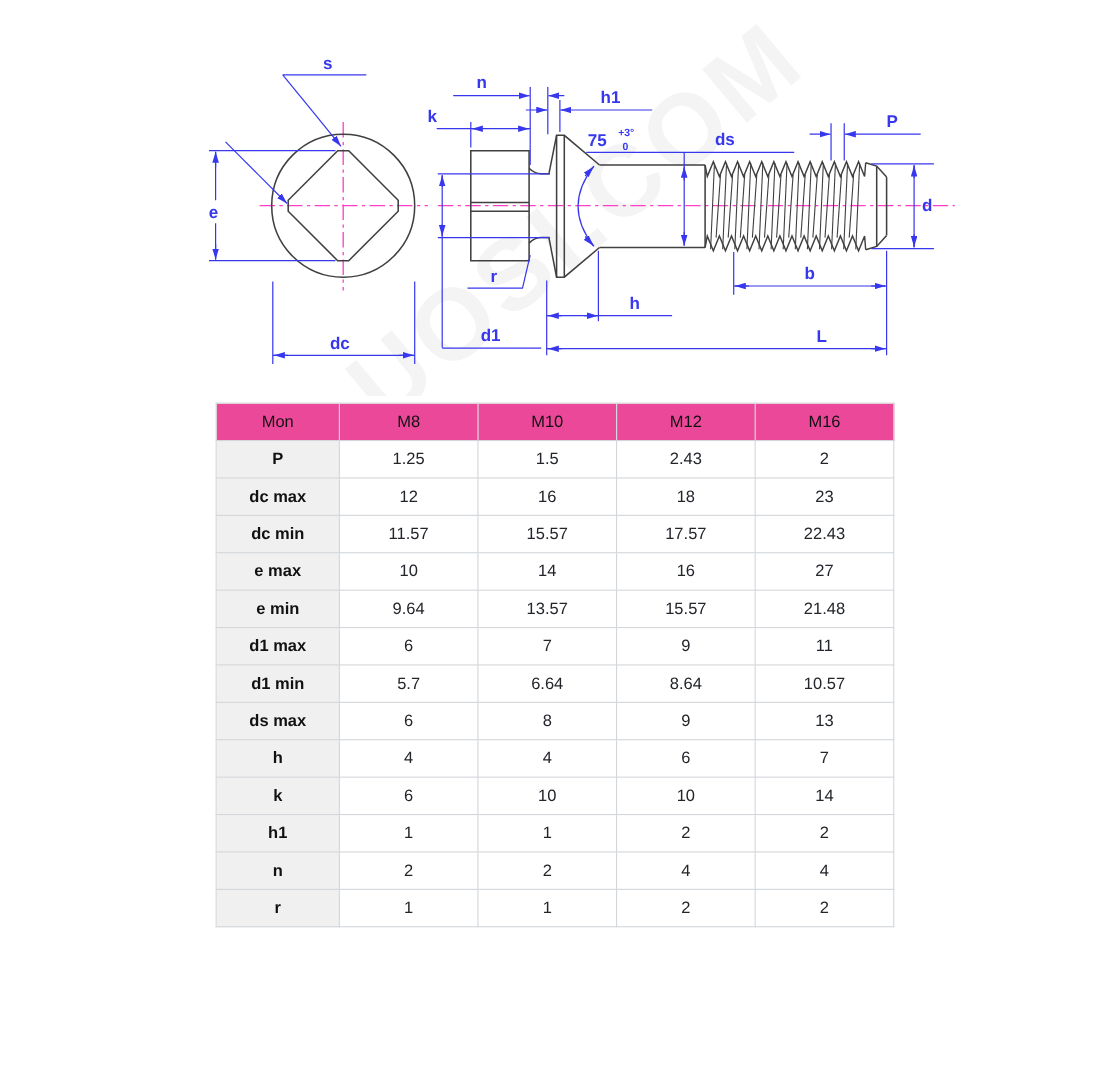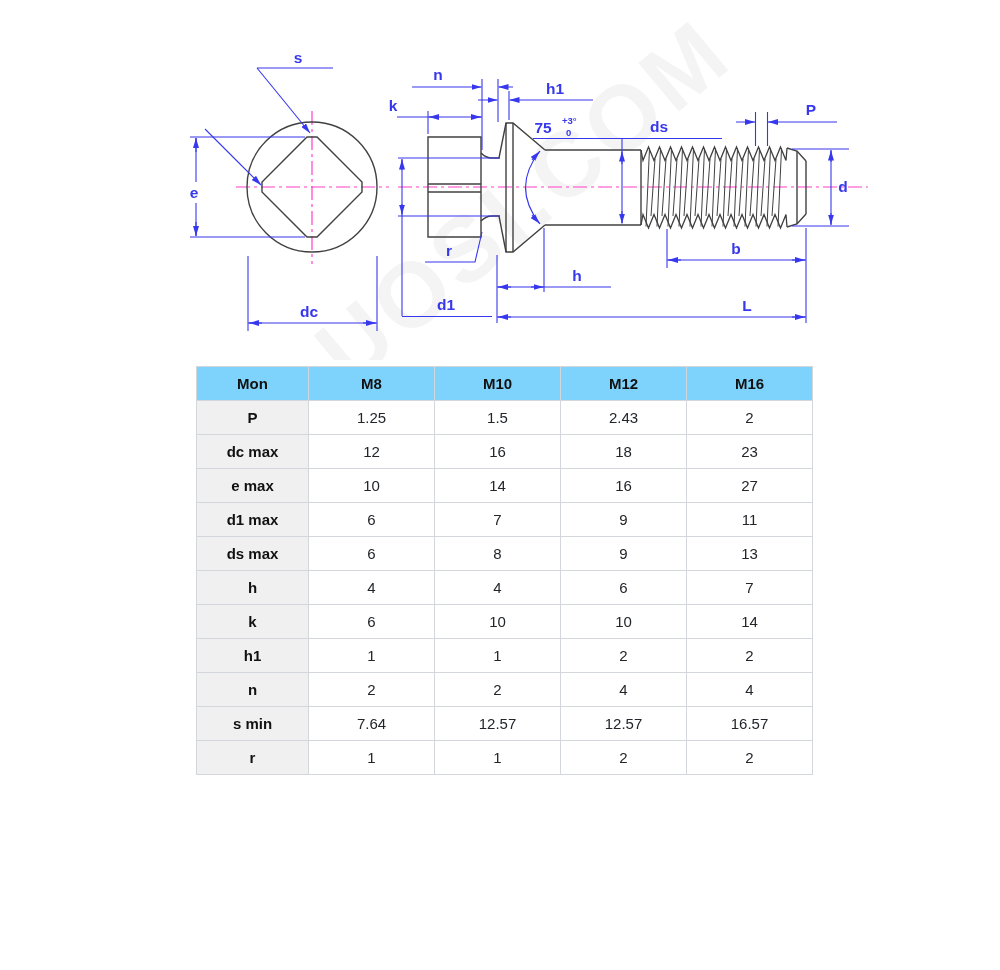--- a/index.html
+++ b/index.html
@@ -7,21 +7,21 @@
          font-family:"Liberation Sans",sans-serif;}
   .drawing-wrap{position:absolute;left:0;top:0;width:1000px;height:360px;}
   svg text{font-family:"Liberation Sans",sans-serif;}
   .dim-label{font-size:15.5px;font-weight:bold;fill:#3737ee;}
   .dim-label-small{font-size:9.5px;font-weight:bold;fill:#3737ee;}
   .watermark-text{font-size:92px;font-weight:bold;fill:rgba(70,70,80,0.06);letter-spacing:5px;}
   .spec-table{position:absolute;left:196px;top:366px;width:617px;border-collapse:collapse;
               table-layout:fixed;}
   .spec-table th,.spec-table td{border:1px solid #d3d6da;height:33px;text-align:center;
               vertical-align:middle;padding:0;font-size:15px;}
-  .spec-table thead th{background:#7dd3fc;font-weight:bold;color:#111;}
+  .spec-table thead th{background:#ec4899;font-weight:normal;color:#111;}
   .spec-table tbody th{background:#f0f0f0;font-weight:bold;color:#111;}
   .spec-table tbody td{background:#fff;font-weight:normal;color:#22252a;}
   col.c-label{width:112px;} col.c-data{width:126px;}
 </style>
 </head>
 <body>
 
 <div class="stage">
 
   <div class="drawing-wrap">
@@ -224,34 +224,55 @@
           <td>2</td>
         </tr>
         <tr>
           <th>dc max</th>
           <td>12</td>
           <td>16</td>
           <td>18</td>
           <td>23</td>
         </tr>
         <tr>
+          <th>dc min</th>
+          <td>11.57</td>
+          <td>15.57</td>
+          <td>17.57</td>
+          <td>22.43</td>
+        </tr>
+        <tr>
           <th>e max</th>
           <td>10</td>
           <td>14</td>
           <td>16</td>
           <td>27</td>
         </tr>
         <tr>
+          <th>e min</th>
+          <td>9.64</td>
+          <td>13.57</td>
+          <td>15.57</td>
+          <td>21.48</td>
+        </tr>
+        <tr>
           <th>d1 max</th>
           <td>6</td>
           <td>7</td>
           <td>9</td>
           <td>11</td>
         </tr>
         <tr>
+          <th>d1 min</th>
+          <td>5.7</td>
+          <td>6.64</td>
+          <td>8.64</td>
+          <td>10.57</td>
+        </tr>
+        <tr>
           <th>ds max</th>
           <td>6</td>
           <td>8</td>
           <td>9</td>
           <td>13</td>
         </tr>
         <tr>
           <th>h</th>
           <td>4</td>
           <td>4</td>
@@ -273,27 +294,20 @@
           <td>2</td>
         </tr>
         <tr>
           <th>n</th>
           <td>2</td>
           <td>2</td>
           <td>4</td>
           <td>4</td>
         </tr>
         <tr>
-          <th>s min</th>
-          <td>7.64</td>
-          <td>12.57</td>
-          <td>12.57</td>
-          <td>16.57</td>
-        </tr>
-        <tr>
           <th>r</th>
           <td>1</td>
           <td>1</td>
           <td>2</td>
           <td>2</td>
         </tr>
       </tbody>
   </table>
 
 </div>

